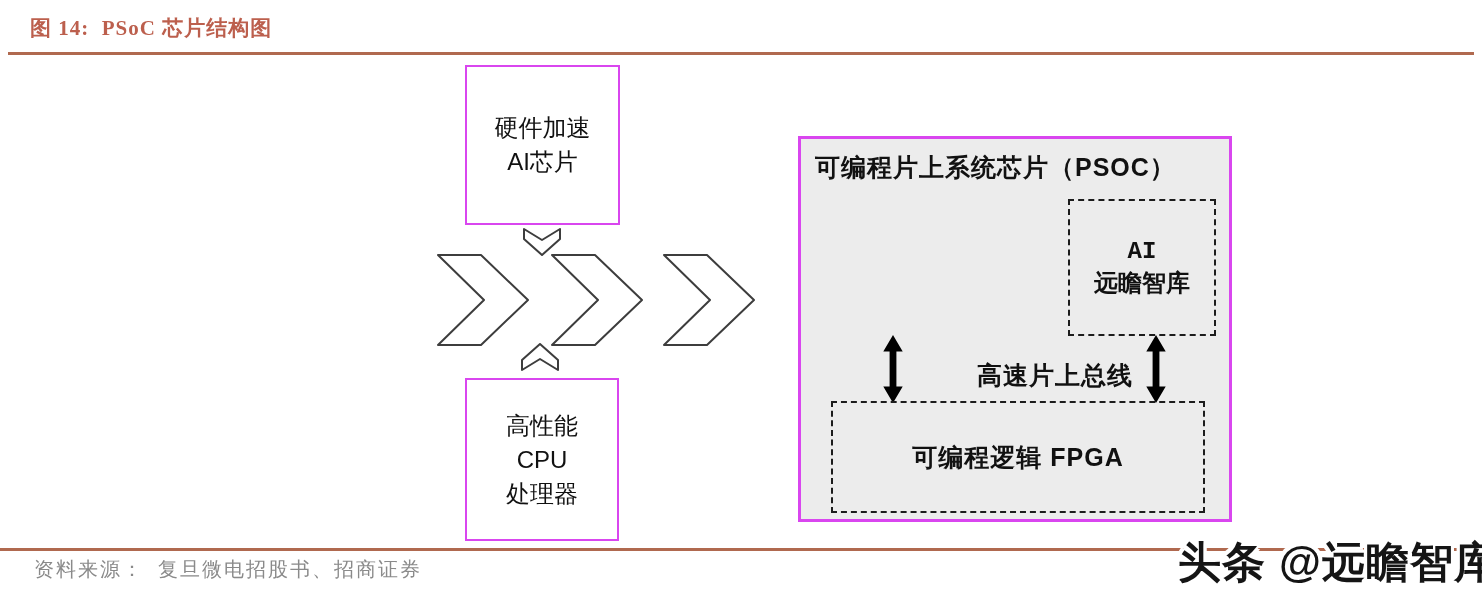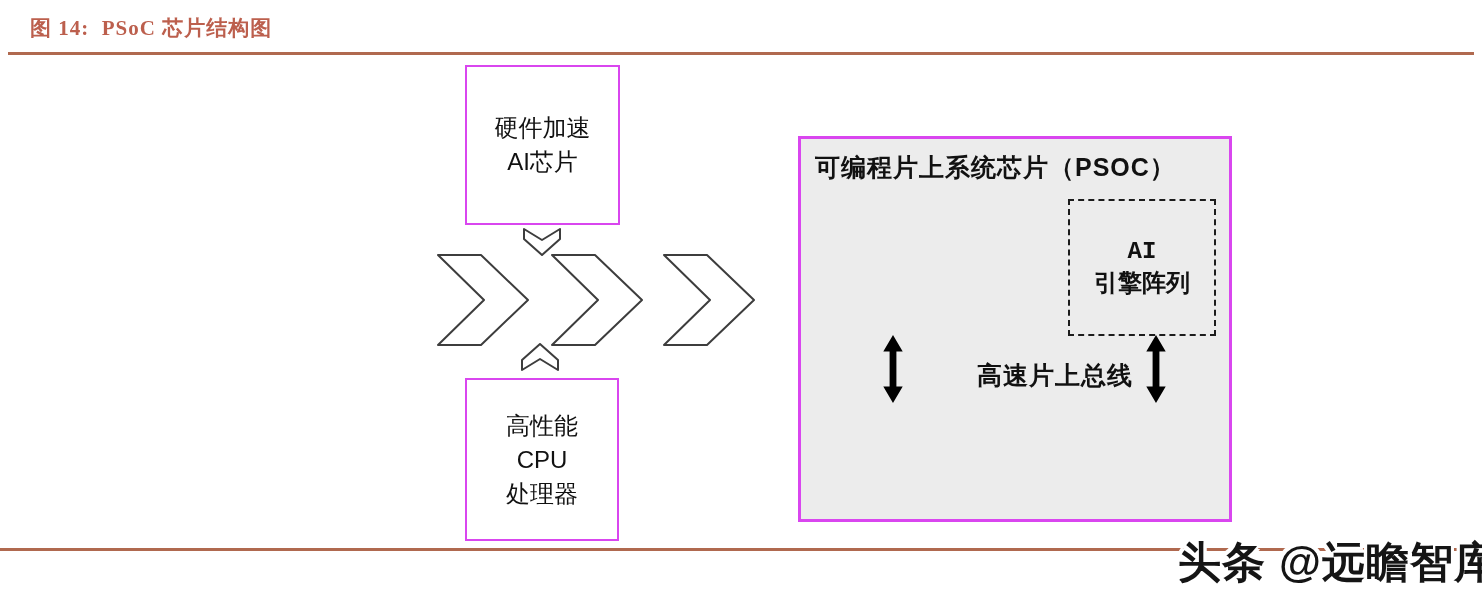--- a/index.html
+++ b/index.html
@@ -93,30 +93,34 @@
   <svg class="chev chev-3" width="92" height="94" viewBox="0 0 92 94">
     <polygon points="1,2 44,2 91,47 44,92 1,92 47,47" fill="#ffffff" stroke="#3d3d3d" stroke-width="2" stroke-linejoin="round"></polygon>
   </svg>
 
   <div class="psoc">
     <div class="psoc-title">可编程片上系统芯片（PSOC）</div>
 
 
     <div class="dash-box aie">
       <span class="bl">AI</span>
-      <span class="bl">引擎阵列</span>
+      <span class="bl">远瞻智库</span>
     </div>
 
     <svg class="bus-arrow bus-arrow-left" viewBox="0 0 24 70">
       <polygon points="12,0 22,17 15.5,17 15.5,53 22,53 12,70 2,53 8.5,53 8.5,17 2,17" fill="#000000"></polygon>
     </svg>
     <svg class="bus-arrow bus-arrow-right" viewBox="0 0 24 70">
       <polygon points="12,0 22,17 15.5,17 15.5,53 22,53 12,70 2,53 8.5,53 8.5,17 2,17" fill="#000000"></polygon>
     </svg>
 
     <div class="bus-label">高速片上总线</div>
 
+    <div class="dash-box logic">
+      <span class="bl">可编程逻辑 FPGA</span>
+    </div>
   </div>
 
   <div class="rule rule-bottom"></div>
+  <div class="source">资料来源：  复旦微电招股书、招商证券</div>
   <div class="watermark">头条 @远瞻智库</div>
 
 </div>
 
 </body></html>

